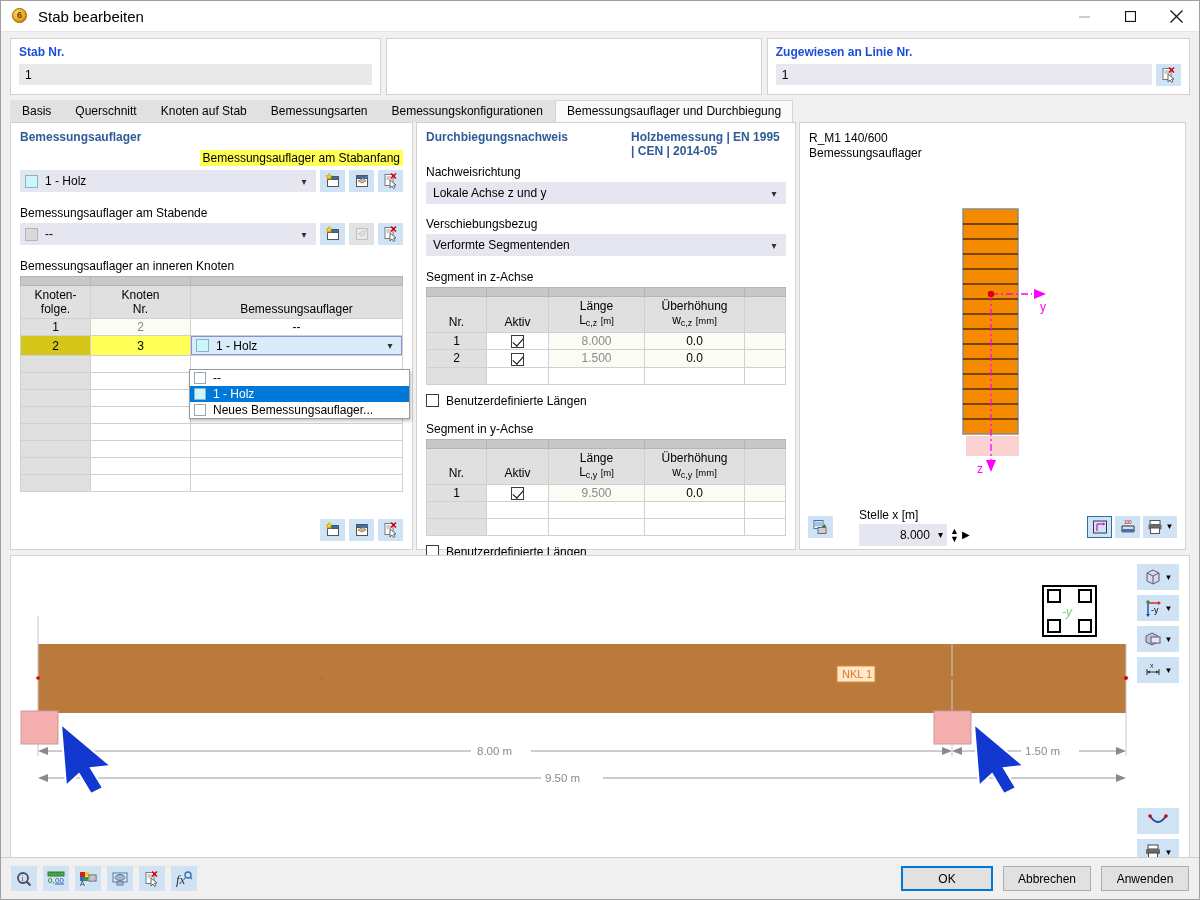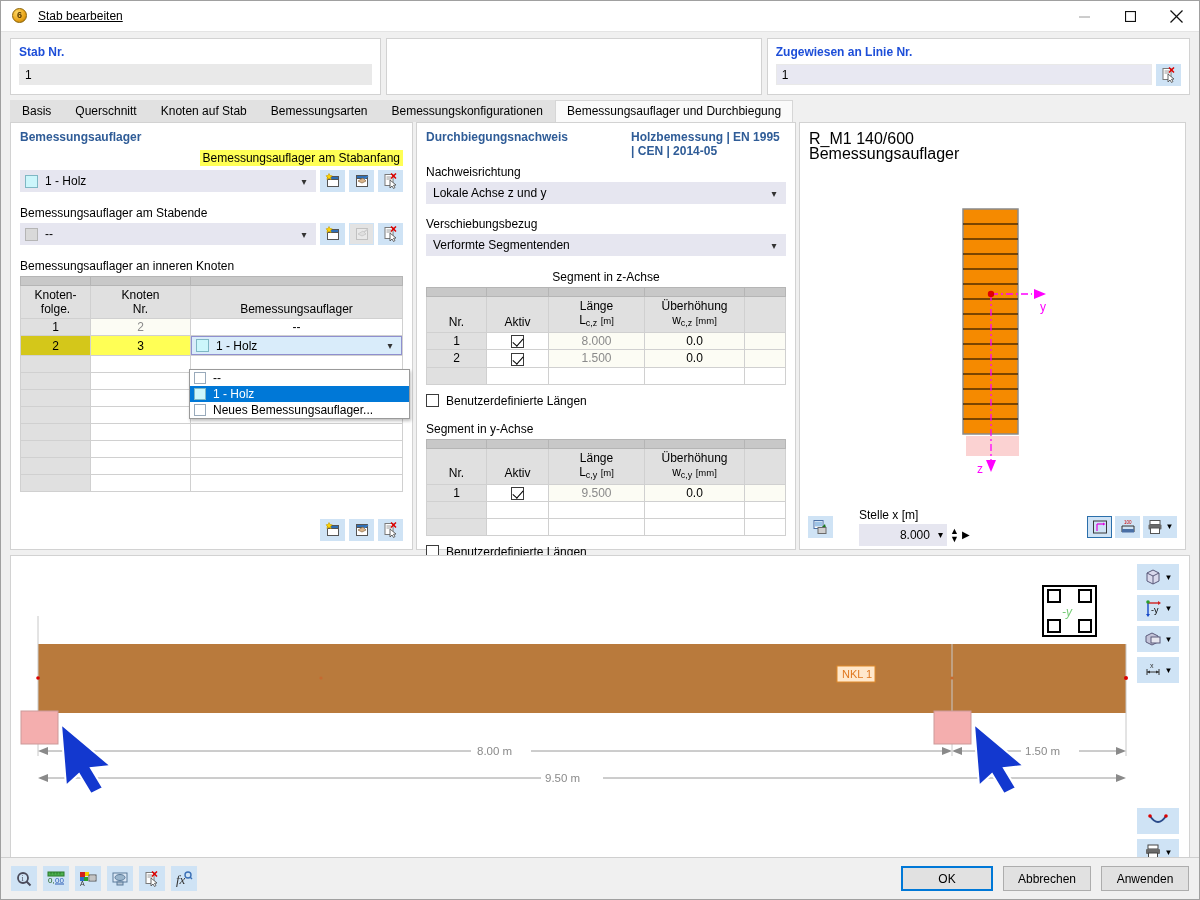--- a/index.html
+++ b/index.html
@@ -20,21 +20,21 @@
   .app-icon { width:18px; height:18px; margin-left:10px; margin-right:9px; position:relative; }
   .app-icon .ring{
     position:absolute; left:1px; top:1px; width:15px; height:15px; border-radius:50%;
     background:radial-gradient(circle at 35% 30%, #ffd966 0%, #e8a317 60%, #a8740a 100%);
     border:1px solid #8a6000;
   }
   .app-icon .num{
     position:absolute; left:0; top:0; width:17px; height:17px; line-height:17px;
     text-align:center; font-size:9px; color:#5b3b00; font-weight:bold;
   }
-  .title-text { font-size:12px; color:#000;text-decoration:underline; }
+  .title-text { font-size:15px; color:#000; }
   .wbtns { position:absolute; right:0; top:0; height:31px; display:flex; }
   .wbtn { width:46px; height:31px; display:flex; align-items:center; justify-content:center;}
   .wbtn svg { display:block; }
 
   
   .toprow { display:flex; gap:5px; padding:6px 9px 4px 9px; }
   .group {
     background:#fff; border:1px solid #d2d2d2; padding:6px 8px 8px 8px;
   }
   .g1 { width:386px; }
@@ -119,21 +119,21 @@
     position:absolute; background:#fff; border:1px solid #9a9a9a;
     box-shadow:1px 2px 3px rgba(0,0,0,.25); z-index:40; width:221px;
   }
   .ddopt { height:16px; display:flex; align-items:center; padding:0 4px; font-size:12px; }
   .ddopt .sw { width:12px; height:12px; border:1px solid #9ab; margin-right:7px; flex:0 0 12px;}
   .ddopt.hi { background:#0078d7; color:#fff; }
   .ddopt.hi .sw { background:#ccf6fb; border-color:#7fb7c4;}
 
   
   .csview { position:relative; height:100%; }
-  .cstitle { font-size:16px; padding:8px 9px 0 9px; line-height:15px; }
+  .cstitle { font-size:12px; padding:8px 9px 0 9px; line-height:15px; }
   .csstage { position:absolute; left:0; top:46px; right:0; bottom:45px; }
   .csbar {
     position:absolute; left:0; right:0; bottom:0; height:45px;
     display:flex; align-items:center; padding:0 8px 0 8px; gap:6px;
   }
   .spin {
     height:22px; background:#e6e6f0; display:flex; align-items:center;
     padding:0 4px; font-size:12px; width:88px; justify-content:flex-end;
   }
   .stellelbl{ font-size:12px; }
@@ -441,21 +441,21 @@
           <span class="txt" style="padding-left:2px;">Lokale Achse z und y</span>
           <span class="chev">▾</span>
         </div>
 
         <div class="fld-label" style="margin-top:13px;">Verschiebungsbezug</div>
         <div class="combo">
           <span class="txt" style="padding-left:2px;">Verformte Segmentenden</span>
           <span class="chev">▾</span>
         </div>
 
-        <div class="fld-label" style="margin-top:14px;text-align:center;">Segment in z-Achse</div>
+        <div class="fld-label" style="margin-top:14px;">Segment in z-Achse</div>
         <table class="grid">
           <tbody>
               <tr class="colhdr">
             <td style="width:60px"></td>
                 <td style="width:62px"></td>
                 <td style="width:96px"></td>
                 <td style="width:100px"></td>
                 <td></td>
           </tr>
           <tr>

